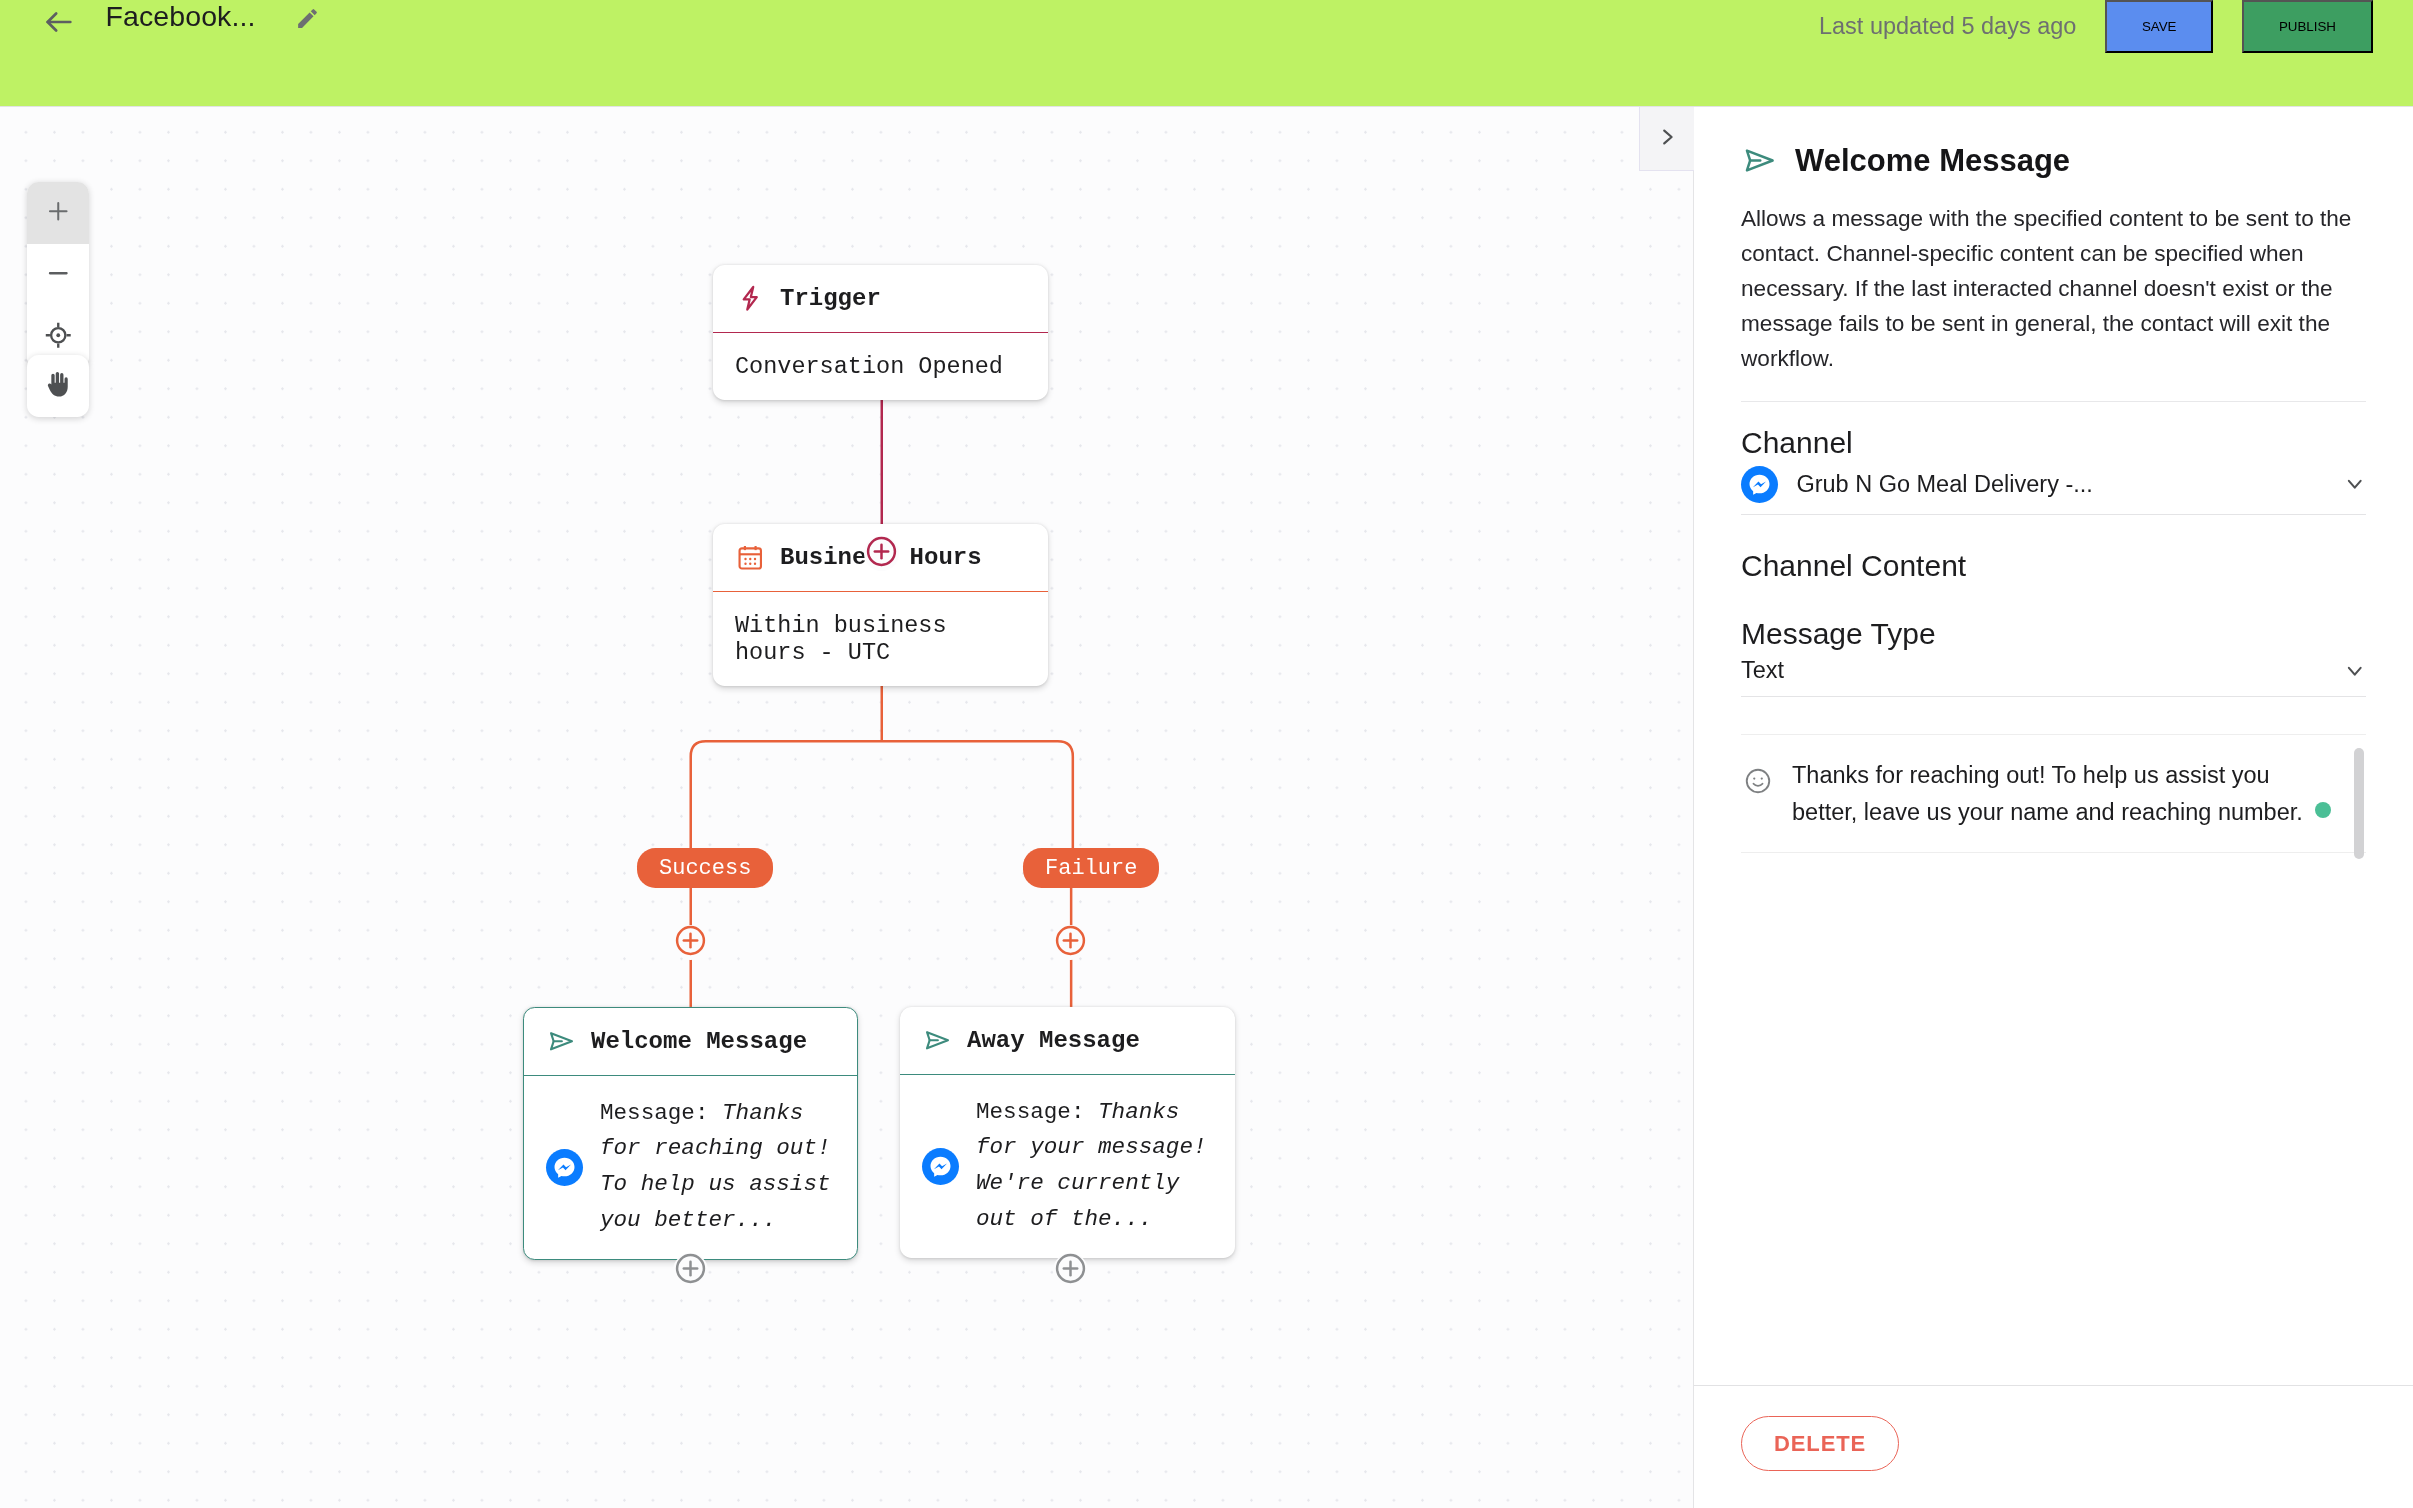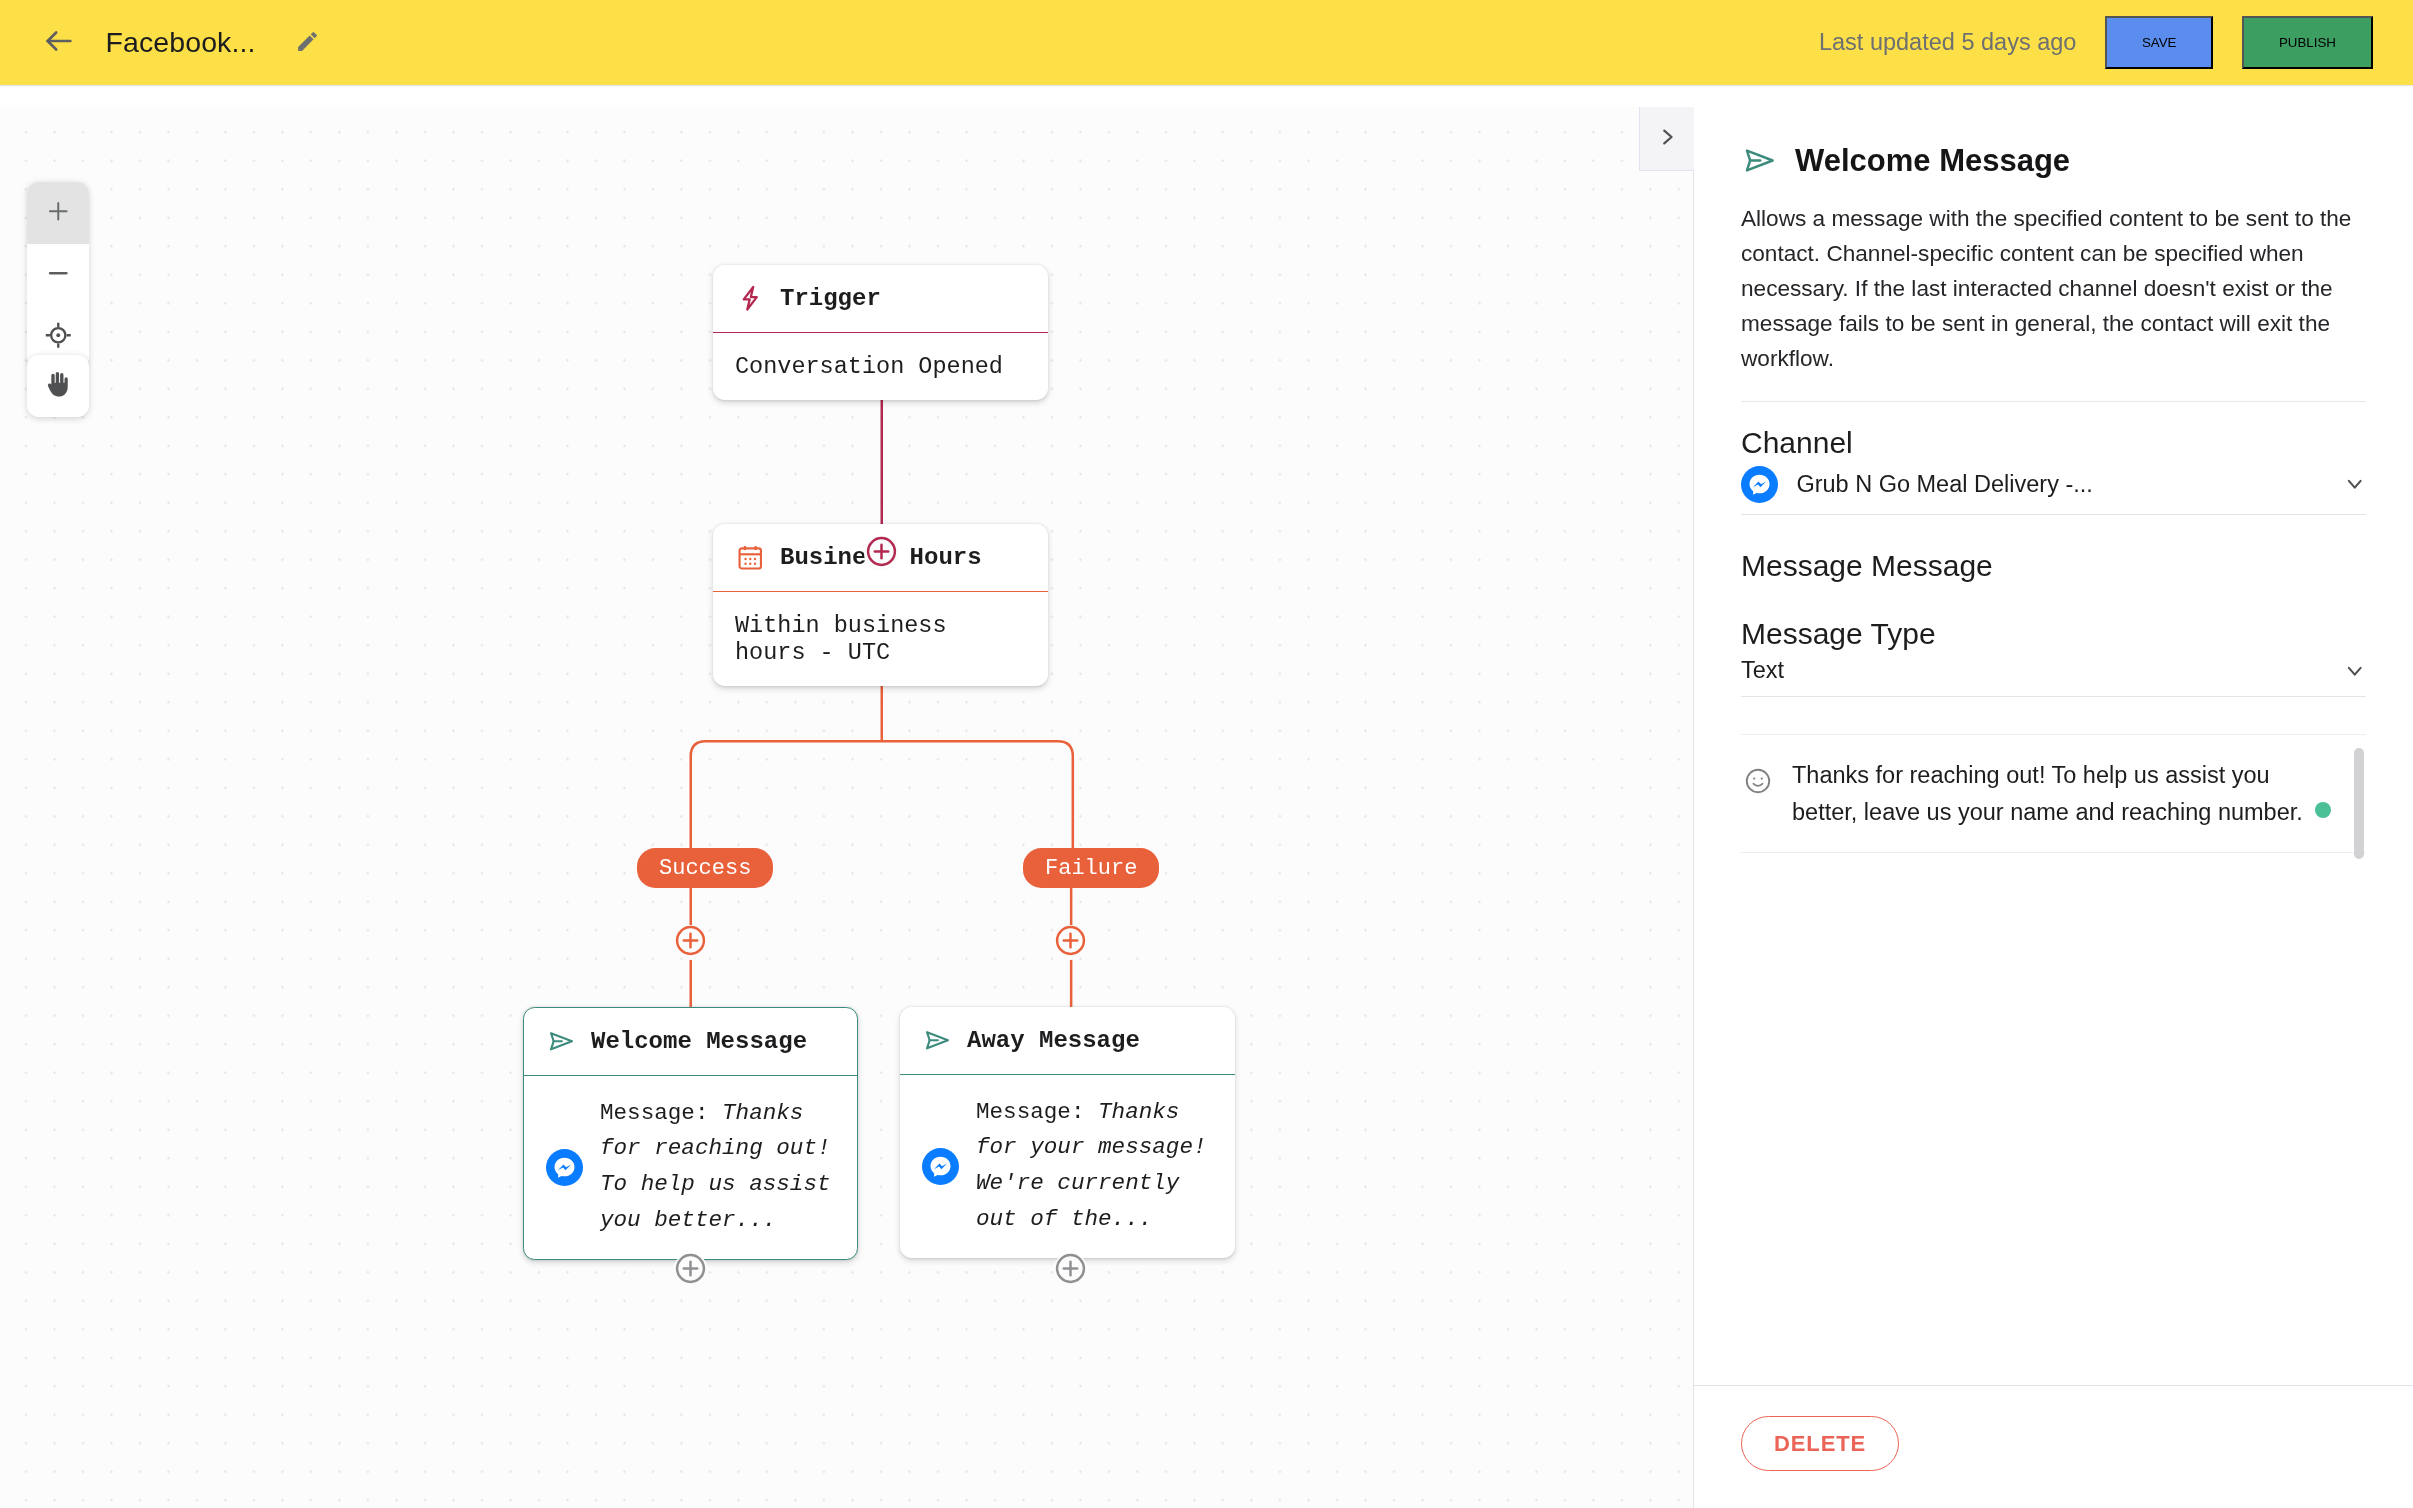--- a/index.html
+++ b/index.html
@@ -7,24 +7,24 @@
   html, body {
     width: 2413px; height: 1508px;
     font-family: "Liberation Sans", sans-serif;
     background: #ffffff;
     overflow: hidden;
   }
 
   
   #topbar {
     position: absolute; left: 0; top: 0;
-    width: 2413px; height: 86px;
-    background: #fde047;
+    width: 2413px; height: 107px;
+    background: #bef264;
     border-bottom: 1.7px solid #e2e3e4;
-    display: flex; align-items: center;
+    display: flex; align-items: flex-start;
   }
   #back-arrow {
     width: 47px; height: 47px; margin-left: 35px;
     display: flex; align-items: center; justify-content: center;
     cursor: pointer;
   }
   #back-arrow svg { width: 34px; height: 34px; }
   #wf-title {
     margin-left: 23.5px;
     font-size: 28.5px; color: #1d1d1f; font-weight: 400;
@@ -456,21 +456,21 @@
         </svg>
       </span>
       <span class="sel-text">Grub N Go Meal Delivery -...</span>
       <span class="chev">
         <svg viewBox="0 0 24 24" fill="none" stroke="#4e5052" stroke-width="2.1" stroke-linecap="round" stroke-linejoin="round">
             <polyline points="6,9 12,16 18,9"></polyline>
           </svg>
       </span>
     </div>
 
-    <div class="field-label" id="label-message-content">Message Message</div>
+    <div class="field-label" id="label-message-content">Channel Content</div>
 
     <div class="field-label" id="label-message-type">Message Type</div>
     <div class="select-row" id="message-type-select">
       <span class="sel-text">Text</span>
       <span class="chev">
         <svg viewBox="0 0 24 24" fill="none" stroke="#4e5052" stroke-width="2.1" stroke-linecap="round" stroke-linejoin="round">
             <polyline points="6,9 12,16 18,9"></polyline>
           </svg>
       </span>
     </div>

